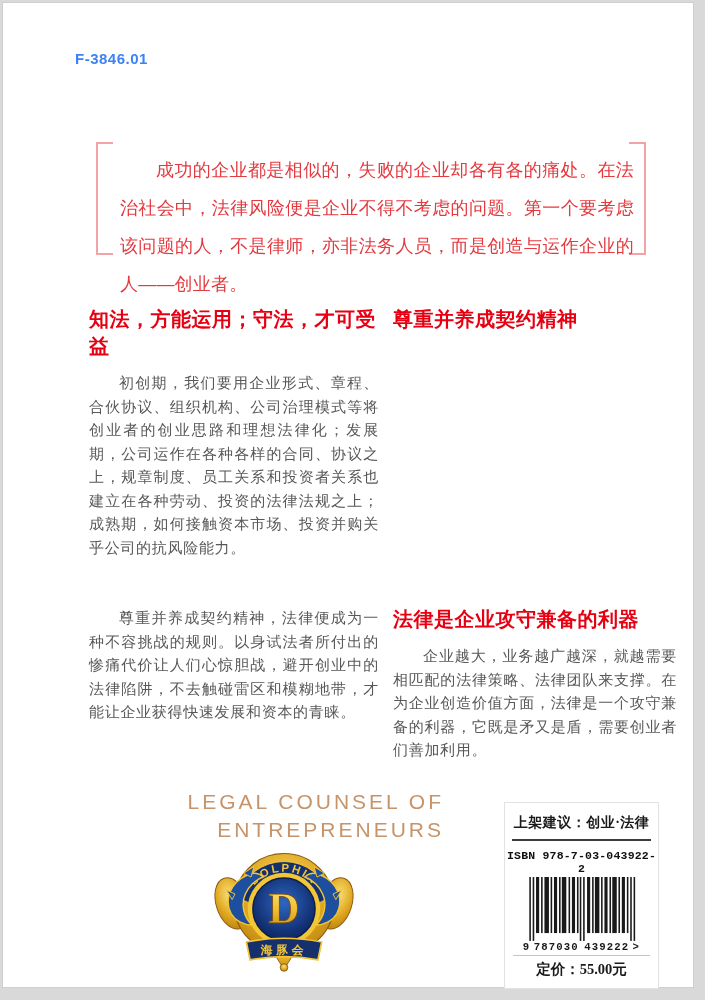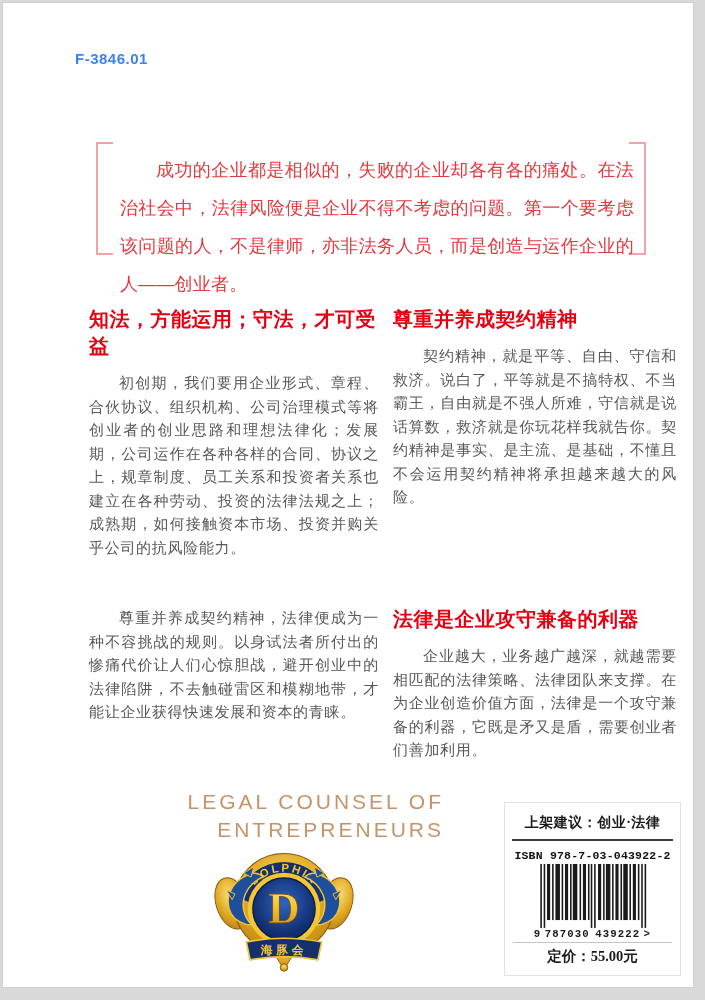--- a/index.html
+++ b/index.html
@@ -97,21 +97,21 @@
   }
   .logo {
     position: absolute;
     left: 200px; top: 842px;
     width: 162px; height: 130px;
   }
   
   .barcode-box {
     position: absolute;
     left: 501px; top: 799px;
-    width: 177px;
+    width: 155px;
     border: 1px solid #e2e2e2;
     background: #fff;
     text-align: center;
     padding-bottom: 9px;
   }
   .shelf {
     margin-top: 11px;
     font-family: "Liberation Serif", "DejaVu Serif", serif;
     font-weight: bold;
     font-size: 14px;
@@ -156,21 +156,20 @@
     <p class="quote-text">成功的企业都是相似的，失败的企业却各有各的痛处。在法治社会中，法律风险便是企业不得不考虑的问题。第一个要考虑该问题的人，不是律师，亦非法务人员，而是创造与运作企业的人——创业者。</p>
   </div>
 
   <div class="sections">
     <div class="section">
       <h2>知法，方能运用；守法，才可受益</h2>
       <p>初创期，我们要用企业形式、章程、合伙协议、组织机构、公司治理模式等将创业者的创业思路和理想法律化；发展期，公司运作在各种各样的合同、协议之上，规章制度、员工关系和投资者关系也建立在各种劳动、投资的法律法规之上；成熟期，如何接触资本市场、投资并购关乎公司的抗风险能力。</p>
     </div>
     <div class="section">
       <h2>尊重并养成契约精神</h2>
-      <p>契约精神，就是平等、自由、守信和救济。说白了，平等就是不搞特权、不当霸王，自由就是不强人所难，守信就是说话算数，救济就是你玩花样我就告你。契约精神是事实、是主流、是基础，不懂且不会运用契约精神将承担越来越大的风险。</p>
     </div>
     <div class="section">
       <p>尊重并养成契约精神，法律便成为一种不容挑战的规则。以身试法者所付出的惨痛代价让人们心惊胆战，避开创业中的法律陷阱，不去触碰雷区和模糊地带，才能让企业获得快速发展和资本的青睐。</p>
     </div>
     <div class="section">
       <h2>法律是企业攻守兼备的利器</h2>
       <p>企业越大，业务越广越深，就越需要相匹配的法律策略、法律团队来支撑。在为企业创造价值方面，法律是一个攻守兼备的利器，它既是矛又是盾，需要创业者们善加利用。</p>
     </div>
   </div>
 

